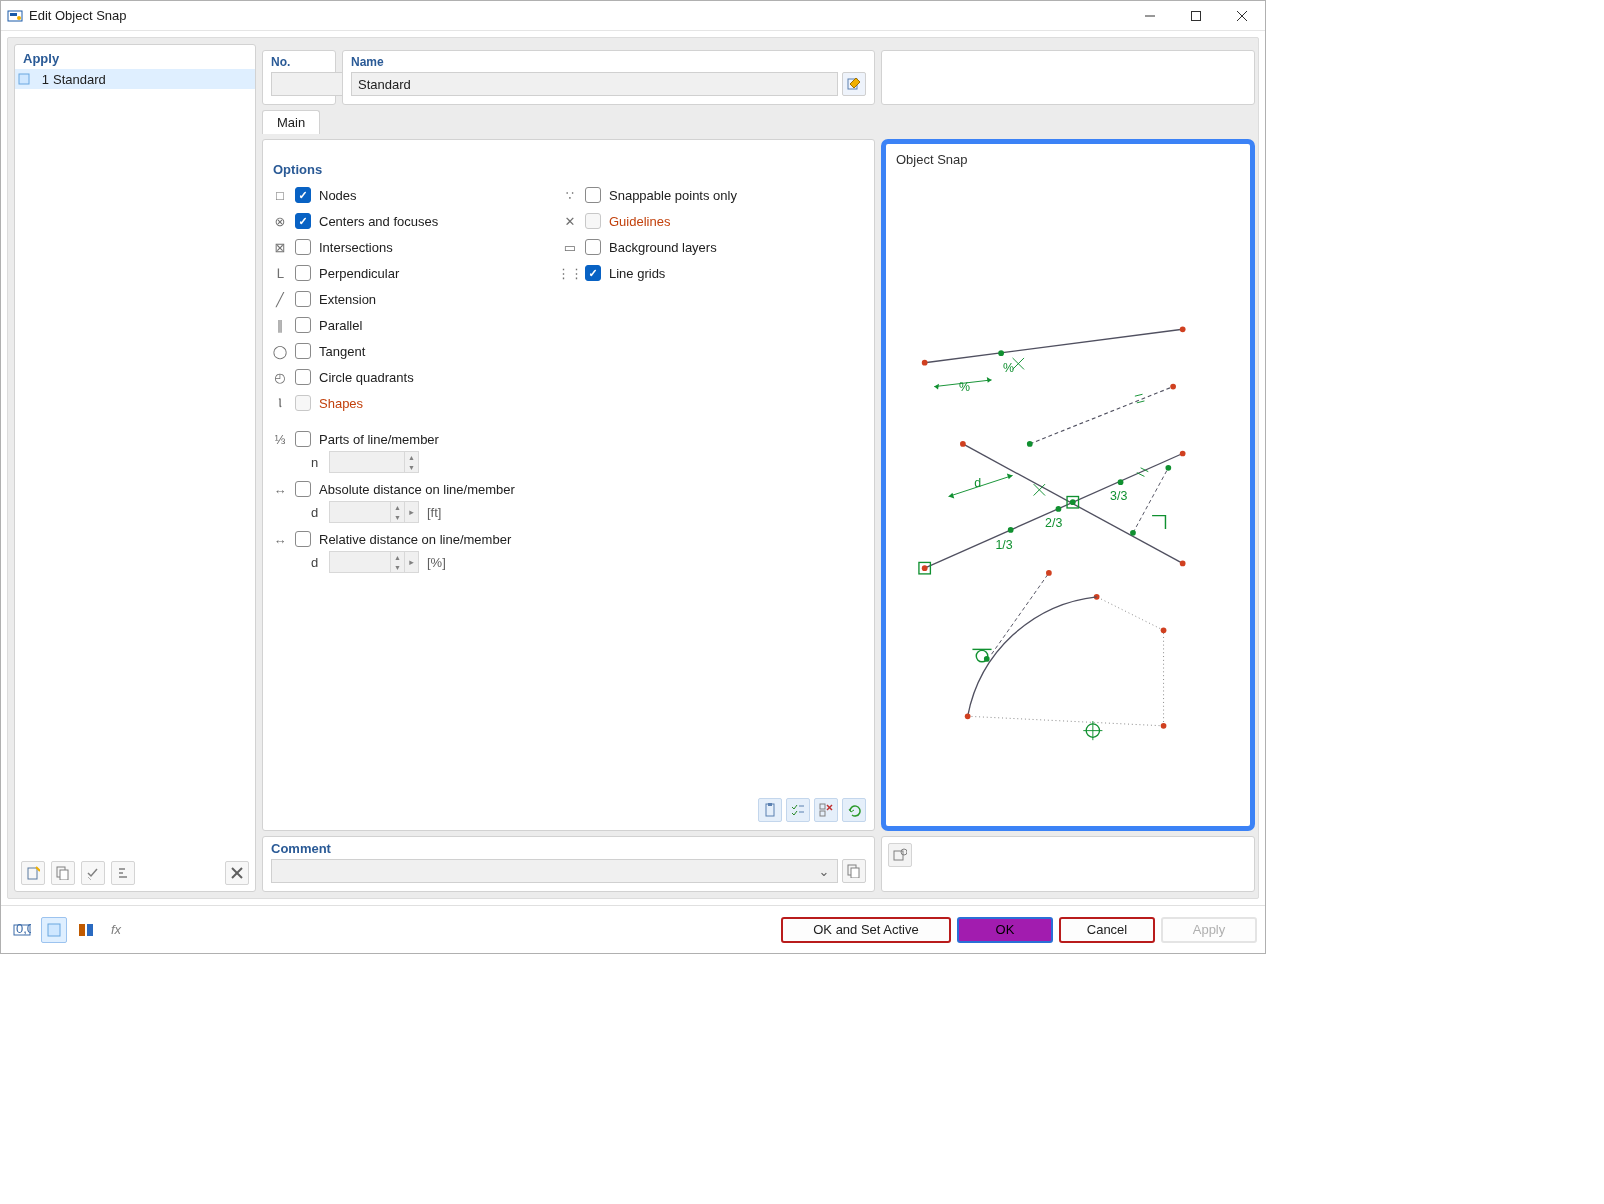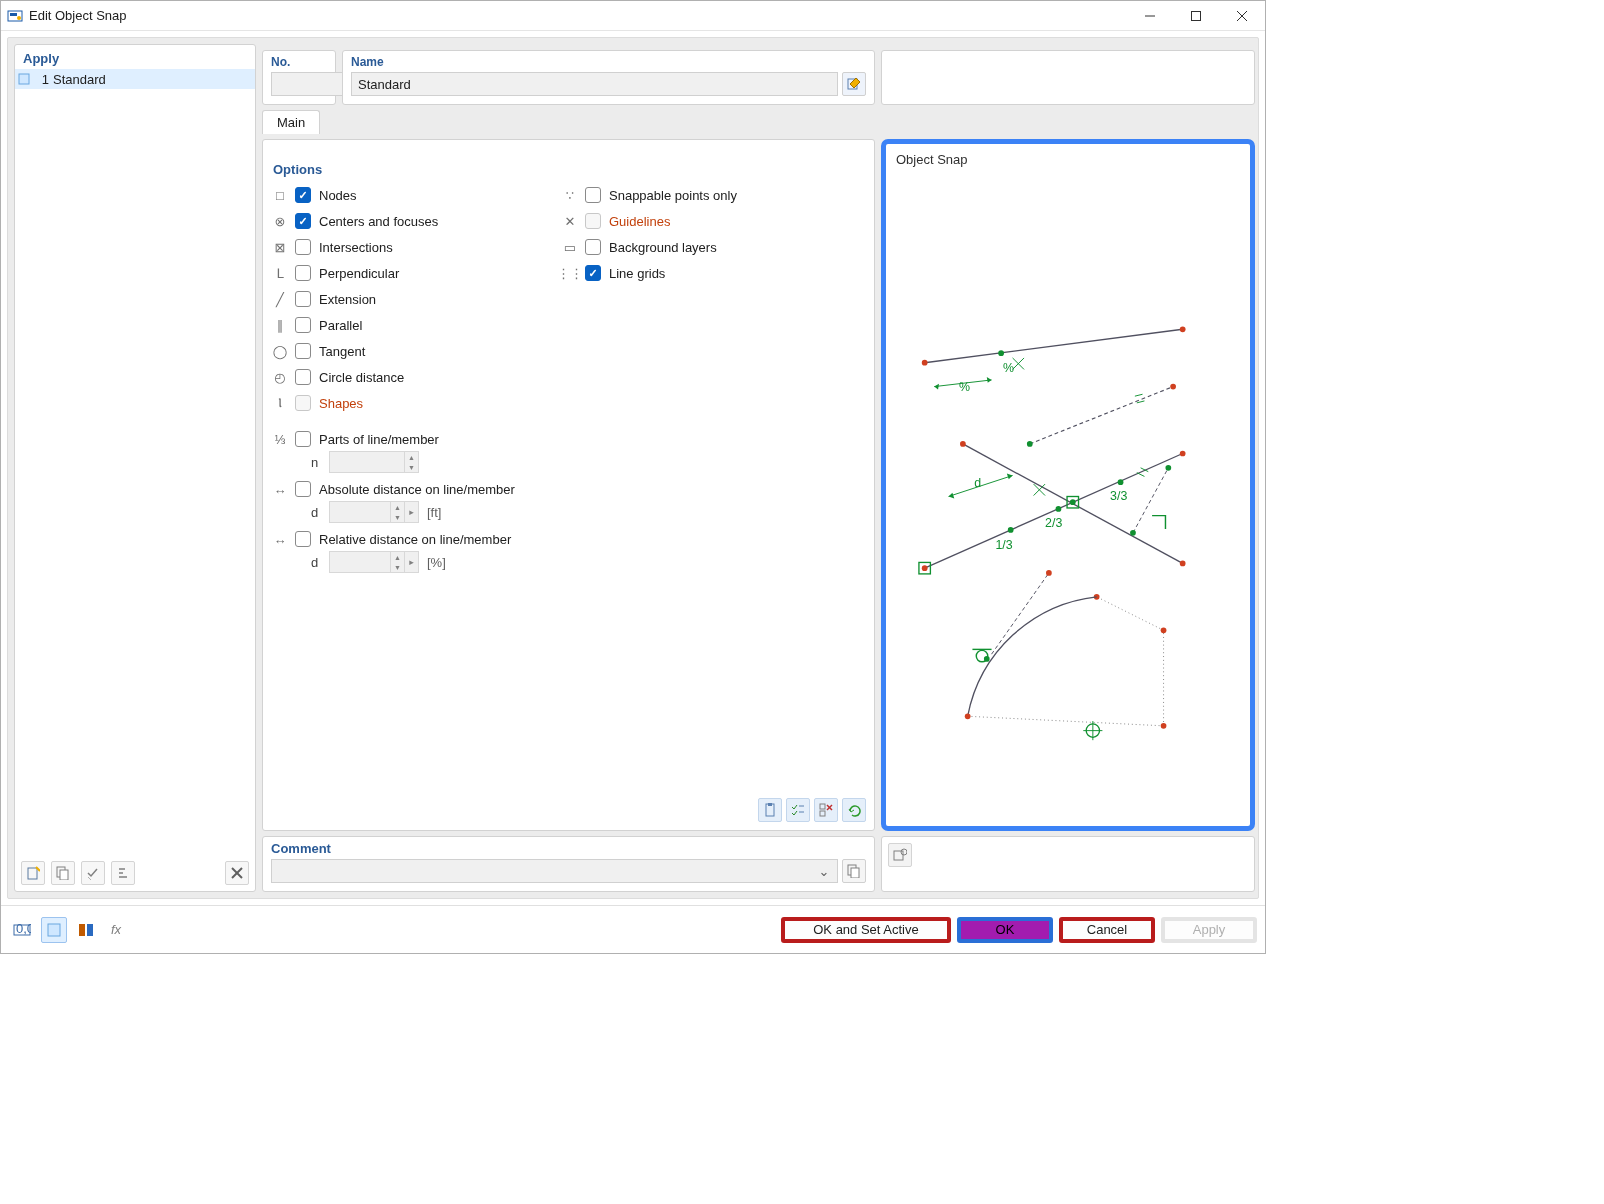--- a/index.html
+++ b/index.html
@@ -57,21 +57,21 @@
 .snapbox { width:374px; background:#fff; border:5px solid #3b82f6; border-radius:7px; padding:6px 10px; display:flex; flex-direction:column; }
 .snapimg { flex:1; }
 .commrow { display:flex; gap:6px; }
 .commentbox { flex:1; background:#fff; border:1px solid #d2d2d2; border-radius:3px; padding:4px 8px 8px 8px;}
 .commentbox .crow { display:flex; gap:4px; }
 .commentbox .ctxt { flex:1; height:24px; border:1px solid #d0d0d0; background:#f0f0f0; display:flex; align-items:center; justify-content:flex-end; padding-right:4px;}
 .dropbtn { width:18px; display:flex; align-items:center; justify-content:center; color:#606060;}
 .rplaceholder { width:374px; background:#fff; border:1px solid #d2d2d2; border-radius:3px; display:flex; align-items:flex-start; padding:6px;}
 .bottombar { height:48px; border-top:1px solid #e0e0e0; display:flex; align-items:center; padding:0 8px; gap:6px;}
 .bottombar .spacer { flex:1; }
-.bbtn { height:26px; padding:0 18px; border:4px solid #b91c1c; border-radius:3px; background:#fdfdfd; min-width:96px; display:flex; align-items:center; justify-content:center;}
+.bbtn { height:26px; padding:0 18px; border:2px solid #b91c1c; border-radius:3px; background:#fdfdfd; min-width:96px; display:flex; align-items:center; justify-content:center;}
 .bbtn.primary { border-color:#2a6fd6; color:#000; background:#a21caf;}
 .bbtn.disabled { color:#b0b0b0; border-color:#e4e4e4;}
 .smallsq { width:26px; height:26px; border:1px solid transparent; border-radius:2px; display:flex; align-items:center; justify-content:center;}
 .smallsq.active { background:#dfefff; border-color:#9cc3ef;}
 </style>
 </head>
 <body>
 
 <div class="window">
 
@@ -213,21 +213,21 @@
                   <span class="txt">Parallel</span>
                 </div>
                 <div class="optrow">
                   <span class="opticon">◯</span>
                   <span class="chk"></span>
                   <span class="txt">Tangent</span>
                 </div>
                 <div class="optrow">
                   <span class="opticon">◴</span>
                   <span class="chk"></span>
-                  <span class="txt">Circle distance</span>
+                  <span class="txt">Circle quadrants</span>
                 </div>
                 <div class="optrow">
                   <span class="opticon">Ⲓ</span>
                   <span class="chk disabled"></span>
                   <span class="txt disabled">Shapes</span>
                 </div>
               </div>
             <div class="optcol" id="optcol-right">
                 <div class="optrow">
                   <span class="opticon">∵</span>

